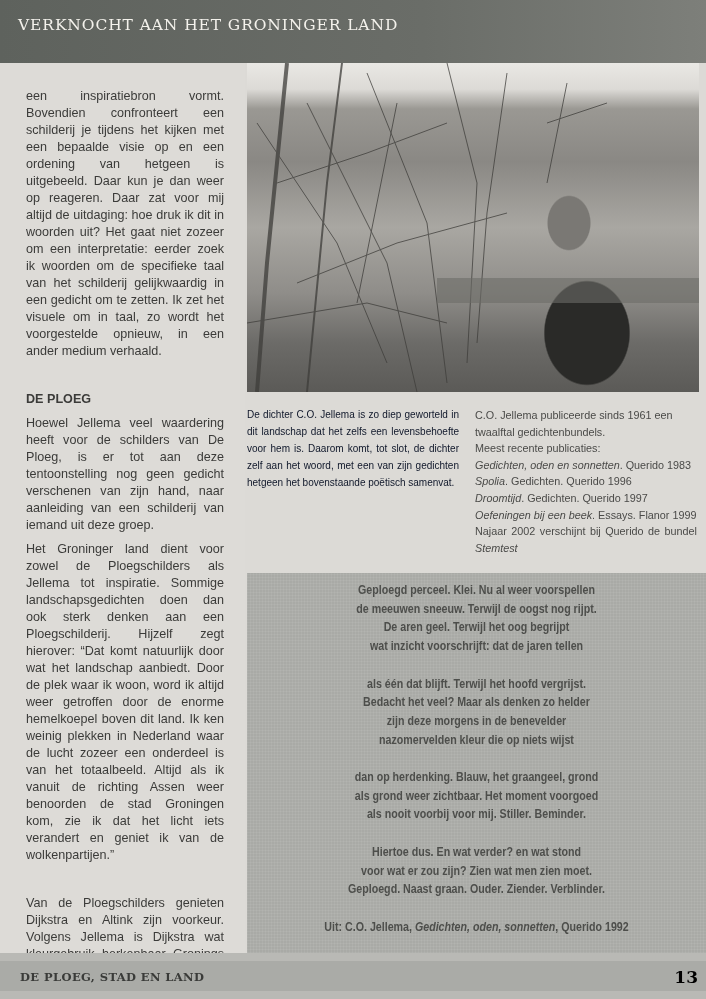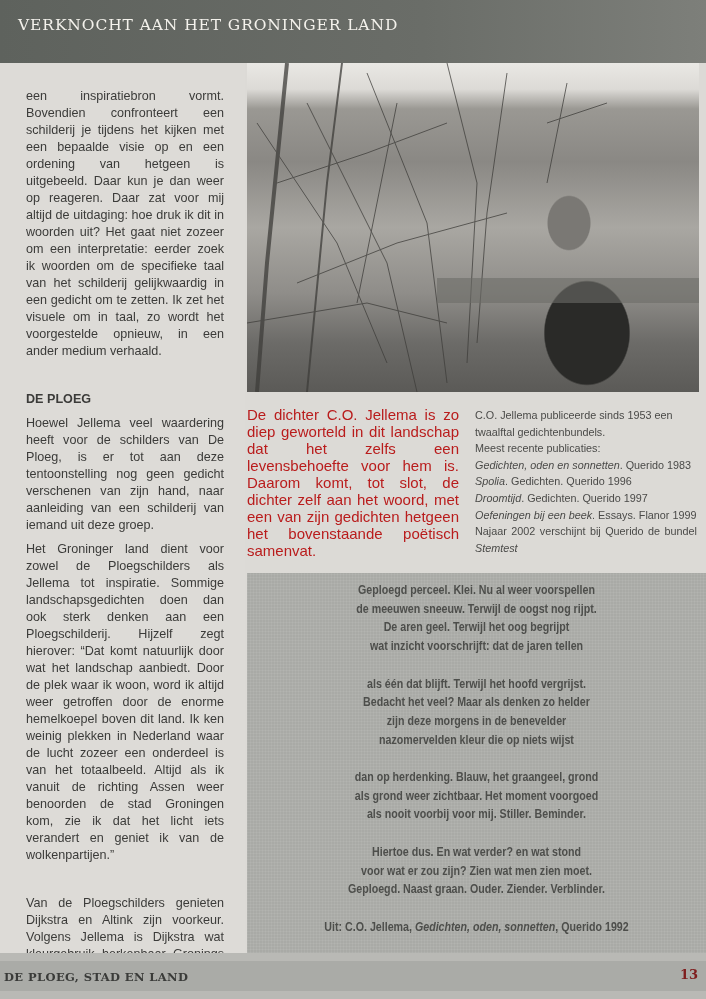--- a/index.html
+++ b/index.html
@@ -33,21 +33,21 @@
     position: absolute; left: 247px; top: 63px; width: 452px; height: 329px;
     background:
       radial-gradient(ellipse 70px 85px at 340px 270px, #2a2a28 60%, transparent 62%),
       radial-gradient(ellipse 38px 48px at 322px 160px, #7a7874 55%, transparent 58%),
       linear-gradient(180deg, #e9e8e4 0%, #dcdad6 8%, #9a9893 14%, #8a8884 30%, #a9a7a2 50%, #8f8d89 70%, #6c6b68 85%, #5b5a57 100%);
     overflow: hidden;
   }
   .photo svg { position: absolute; left: 0; top: 0; }
   .caption-mid {
     position: absolute; left: 247px; top: 406px; width: 212px;
-    font-size: 15px; line-height: 17px; text-align: justify; color: #b91c1c;
+    font-size: 10px; line-height: 17px; text-align: justify; color: #0f172a;
   }
   .caption-right {
     position: absolute; left: 475px; top: 407px; width: 222px;
     font-size: 10.8px; line-height: 16.6px; color: #4a4a48;
   }
   .caption-right p { margin: 0; }
   .caption-right i { font-style: italic; }
   .poem-box {
     position: absolute; left: 247px; top: 573px; width: 459px; height: 380px;
     background: #a9aaa6;
@@ -68,28 +68,28 @@
   .source i { font-style: italic; font-weight: bold; }
   .footer {
     position: absolute; left: 0; top: 953px; width: 706px; height: 46px;
     background: #b9b9b5;
   }
   .footer-band {
     position: absolute; left: 0; top: 8px; width: 706px; height: 30px;
     background: #aaaba7;
   }
   .footer-title {
-    position: absolute; left: 4px; top: 17px;
+    position: absolute; left: 20px; top: 17px;
     font-family: "DejaVu Serif", serif; font-weight: bold;
     font-size: 11.5px; letter-spacing: 0.4px; color: #3a3b39;
   }
   .page-number {
     position: absolute; right: 8px; top: 14px;
     font-family: "DejaVu Serif", serif; font-weight: bold;
-    font-size: 13px; color: #7f1d1d;
+    font-size: 17px; color: #000000;
   }
 </style>
 </head>
 <body>
 
 <div class="header">
   <div class="header-title">VERKNOCHT AAN HET GRONINGER LAND</div>
 </div>
 
 <div class="left-col">
@@ -123,21 +123,21 @@
       <path d="M150 40 L110 240"></path>
       <path d="M0 260 L120 240 L200 260"></path>
     </g>
     <rect x="190" y="215" width="262" height="25" fill="#6d6c68" opacity="0.6"></rect>
   </svg>
 </div>
 
 <div class="caption-mid">De dichter C.O. Jellema is zo diep geworteld in dit landschap dat het zelfs een levensbehoefte voor hem is. Daarom komt, tot slot, de dichter zelf aan het woord, met een van zijn gedichten hetgeen het bovenstaande poëtisch samenvat.</div>
 
 <div class="caption-right">
-  <p>C.O. Jellema publiceerde sinds 1953 een twaalftal gedichtenbundels.</p>
+  <p>C.O. Jellema publiceerde sinds 1961 een twaalftal gedichtenbundels.</p>
   <p>Meest recente publicaties:</p>
   <p><i>Gedichten, oden en sonnetten</i><span>. Querido 1983</span></p>
   <p><i>Spolia</i><span>. Gedichten. Querido 1996</span></p>
   <p><i>Droomtijd</i><span>. Gedichten. Querido 1997</span></p>
   <p><i>Oefeningen bij een beek</i><span>. Essays. Flanor 1999</span></p>
   <p style="text-align:justify;text-align-last:justify;">Najaar 2002 verschijnt bij Querido de bundel</p>
   <p><i>Stemtest</i></p>
 </div>
 
 <div class="poem-box">

